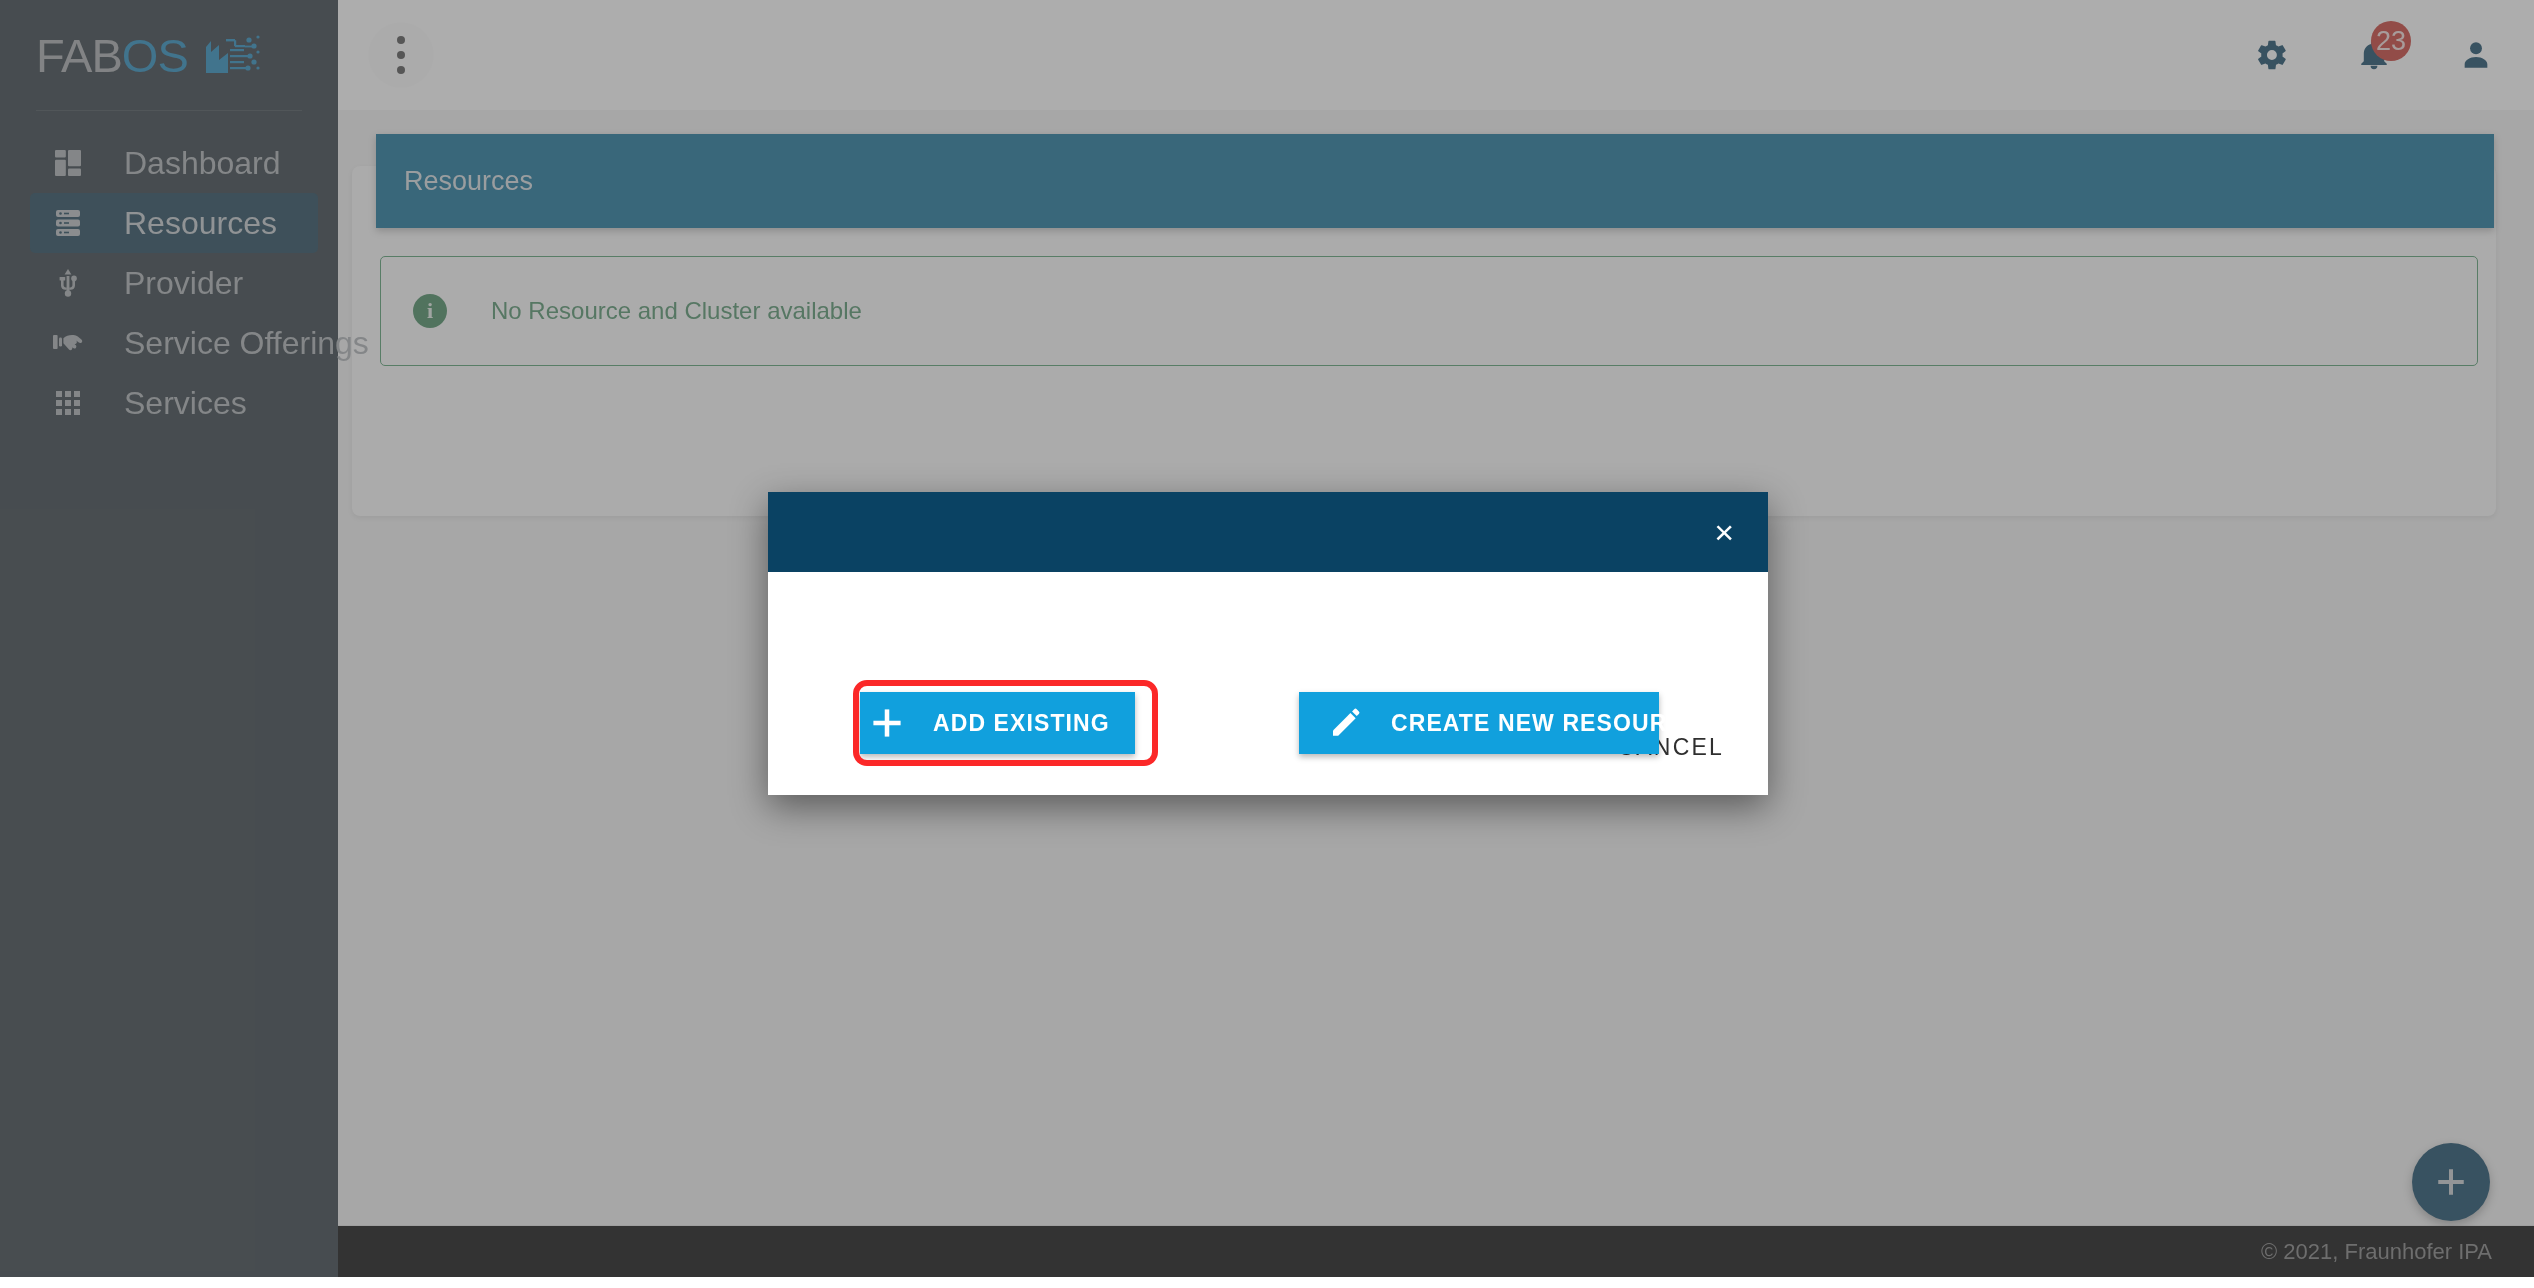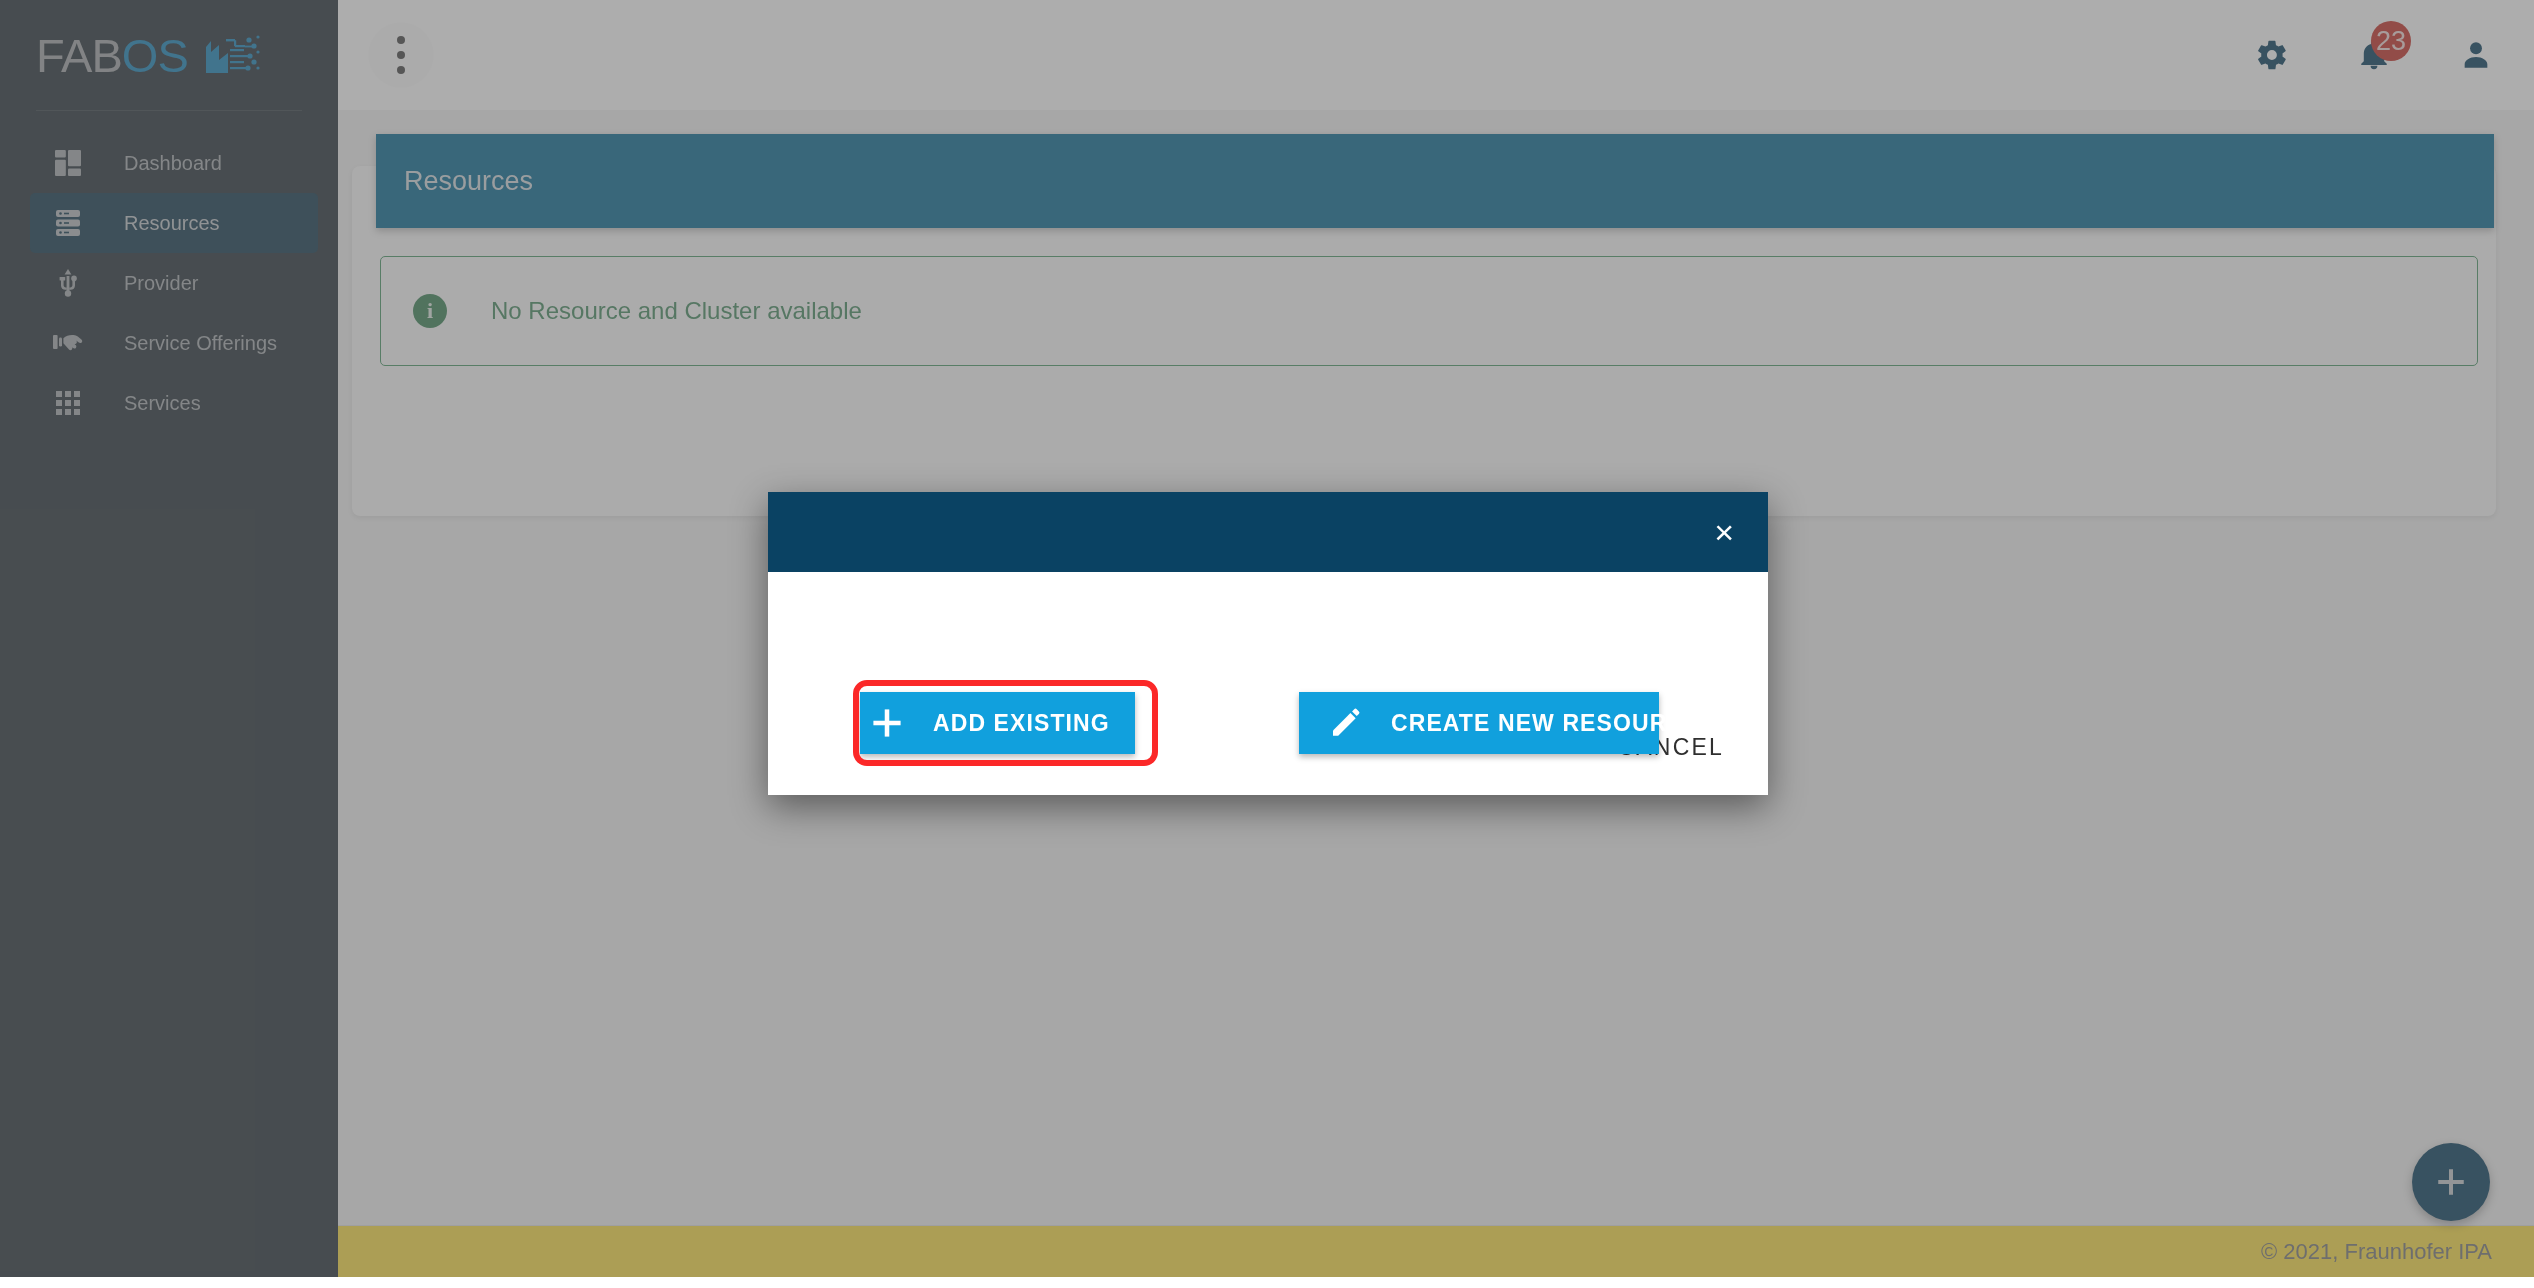--- a/index.html
+++ b/index.html
@@ -58,21 +58,21 @@
   }
   .nav-item.active { background:#173d52; }
   .nav-icon {
     width:40px; height:30px;
     display:flex; align-items:center; justify-content:center;
     flex:0 0 40px;
   }
   .nav-icon svg { display:block; }
   .nav-label {
     margin-left:36px;
-    font-size:20px;
+    font-size:32px;
     color:#a9aeb2;
     white-space:nowrap;
   }
   .nav-item.active .nav-label { color:#c3c8cc; }
 
   
   .main {
     position:absolute;
     left:338px; top:0;
     width:2196px; height:1277px;
@@ -186,21 +186,21 @@
     cursor:pointer;
     z-index:6;
   }
   .fab svg { display:block; }
 
   
   .footer {
     position:absolute;
     left:0; bottom:0;
     width:2196px; height:52px;
-    background:#fde047;
+    background:#000000;
     border-top:1px solid #e2e2e2;
     display:flex; align-items:center; justify-content:flex-end;
     padding-right:42px;
   }
   .footer span {
     font-size:22px;
     color:#7b7b7b;
   }
 
   

